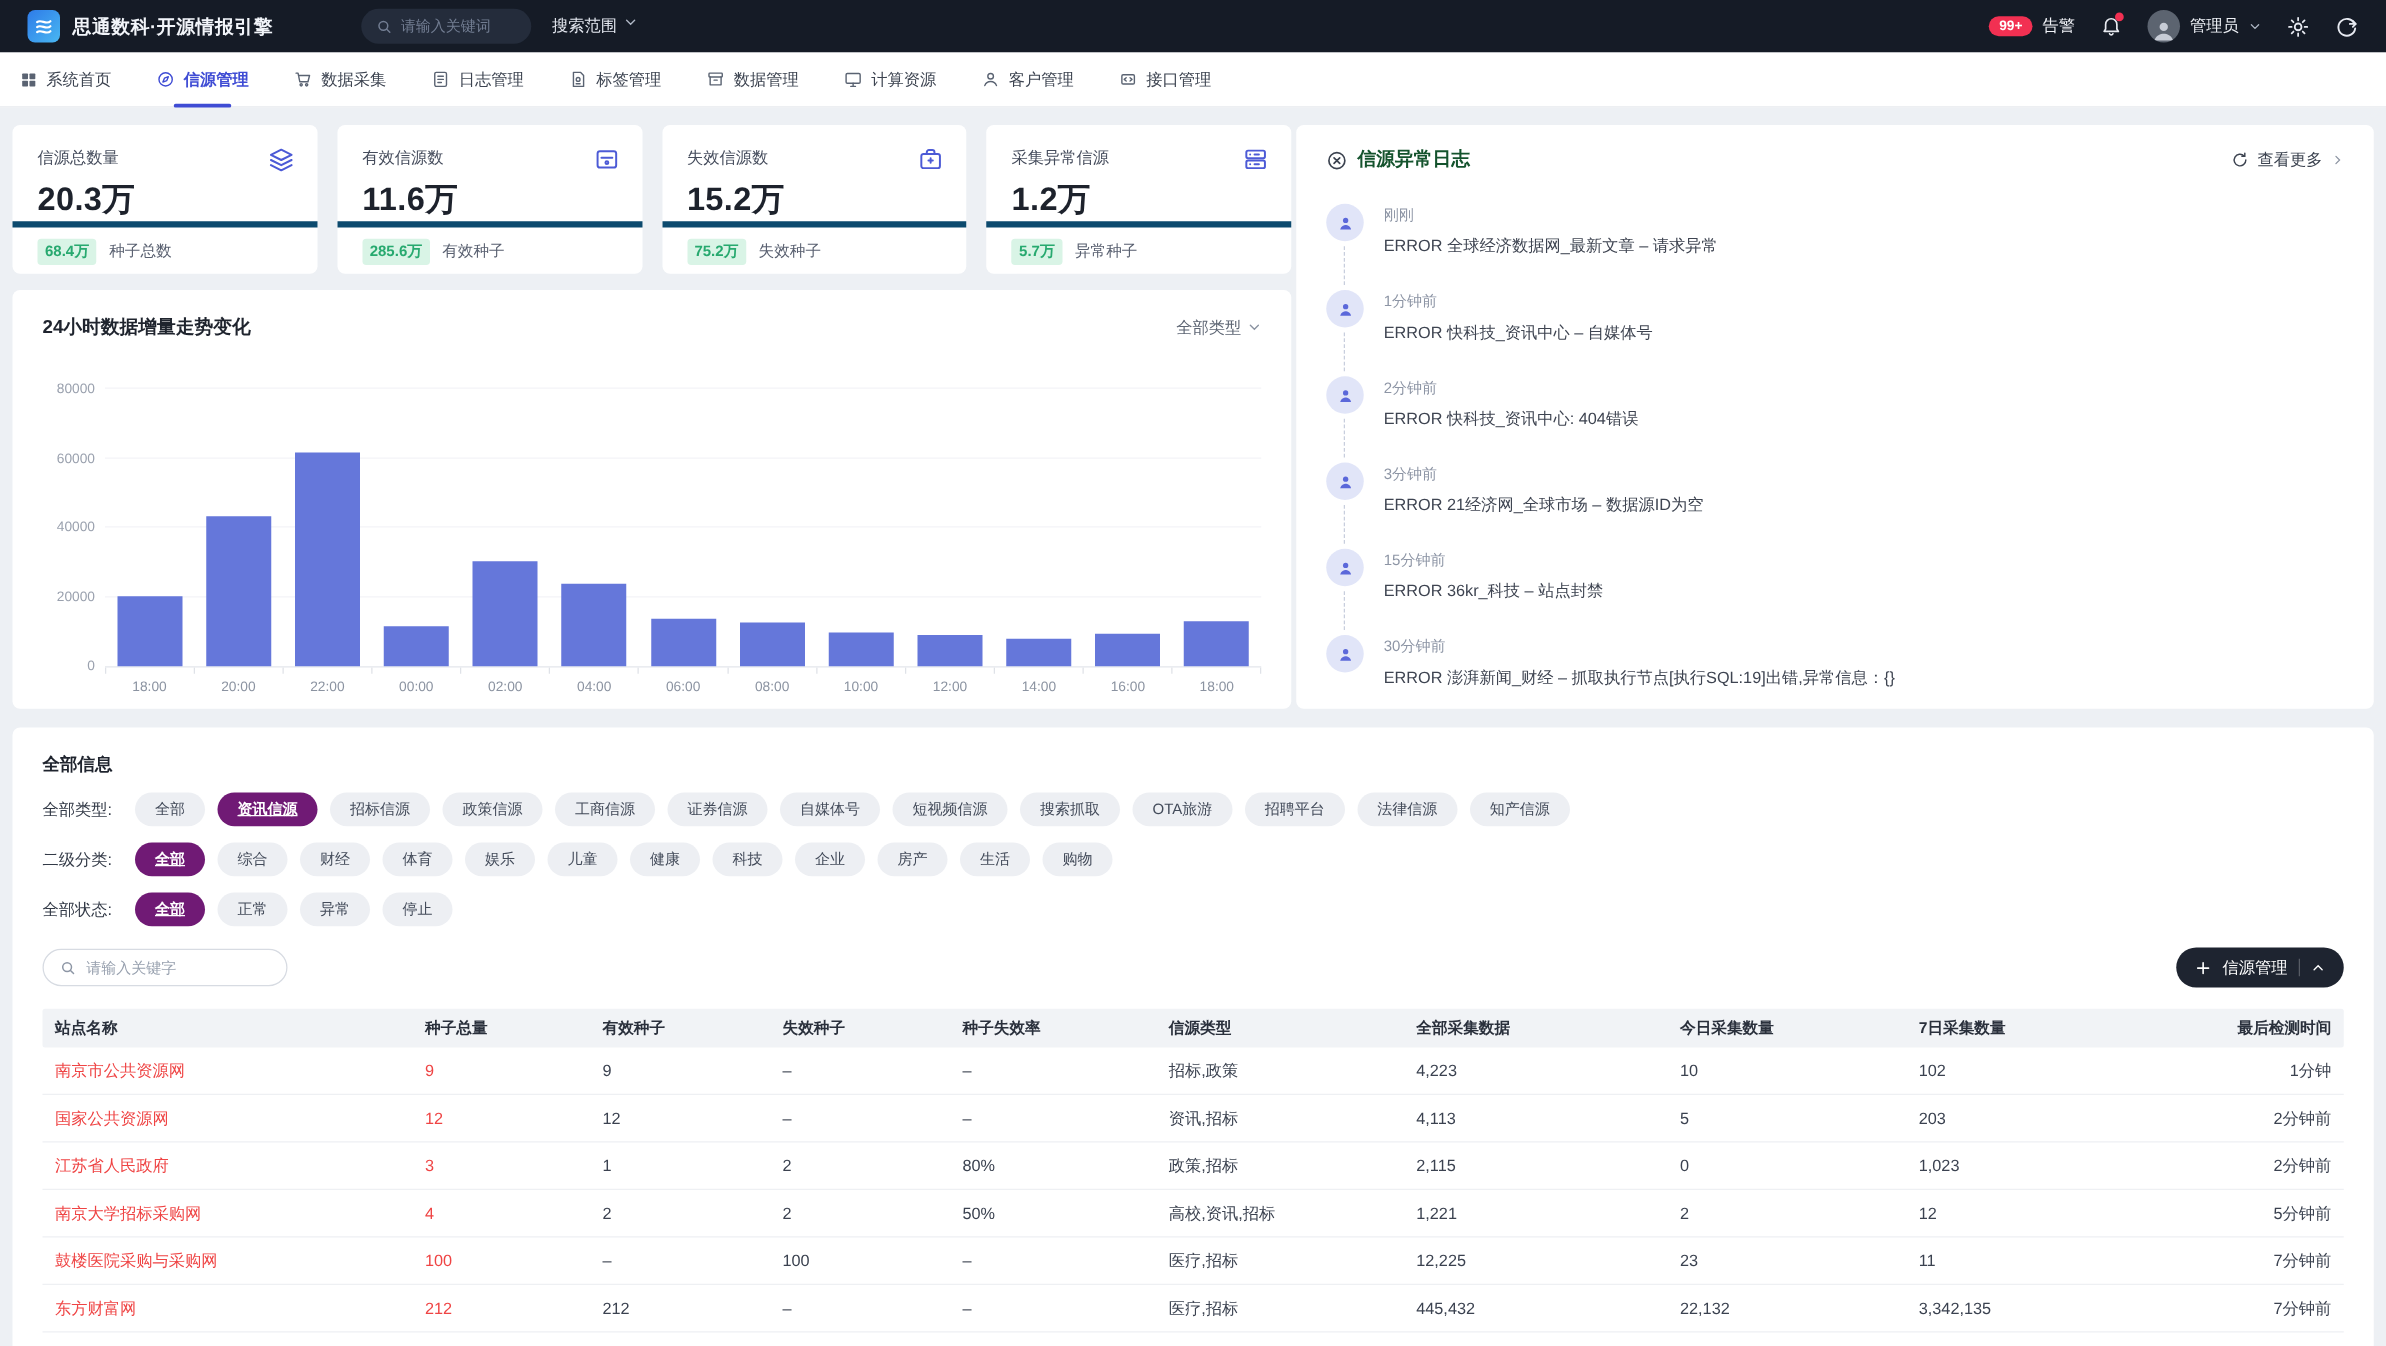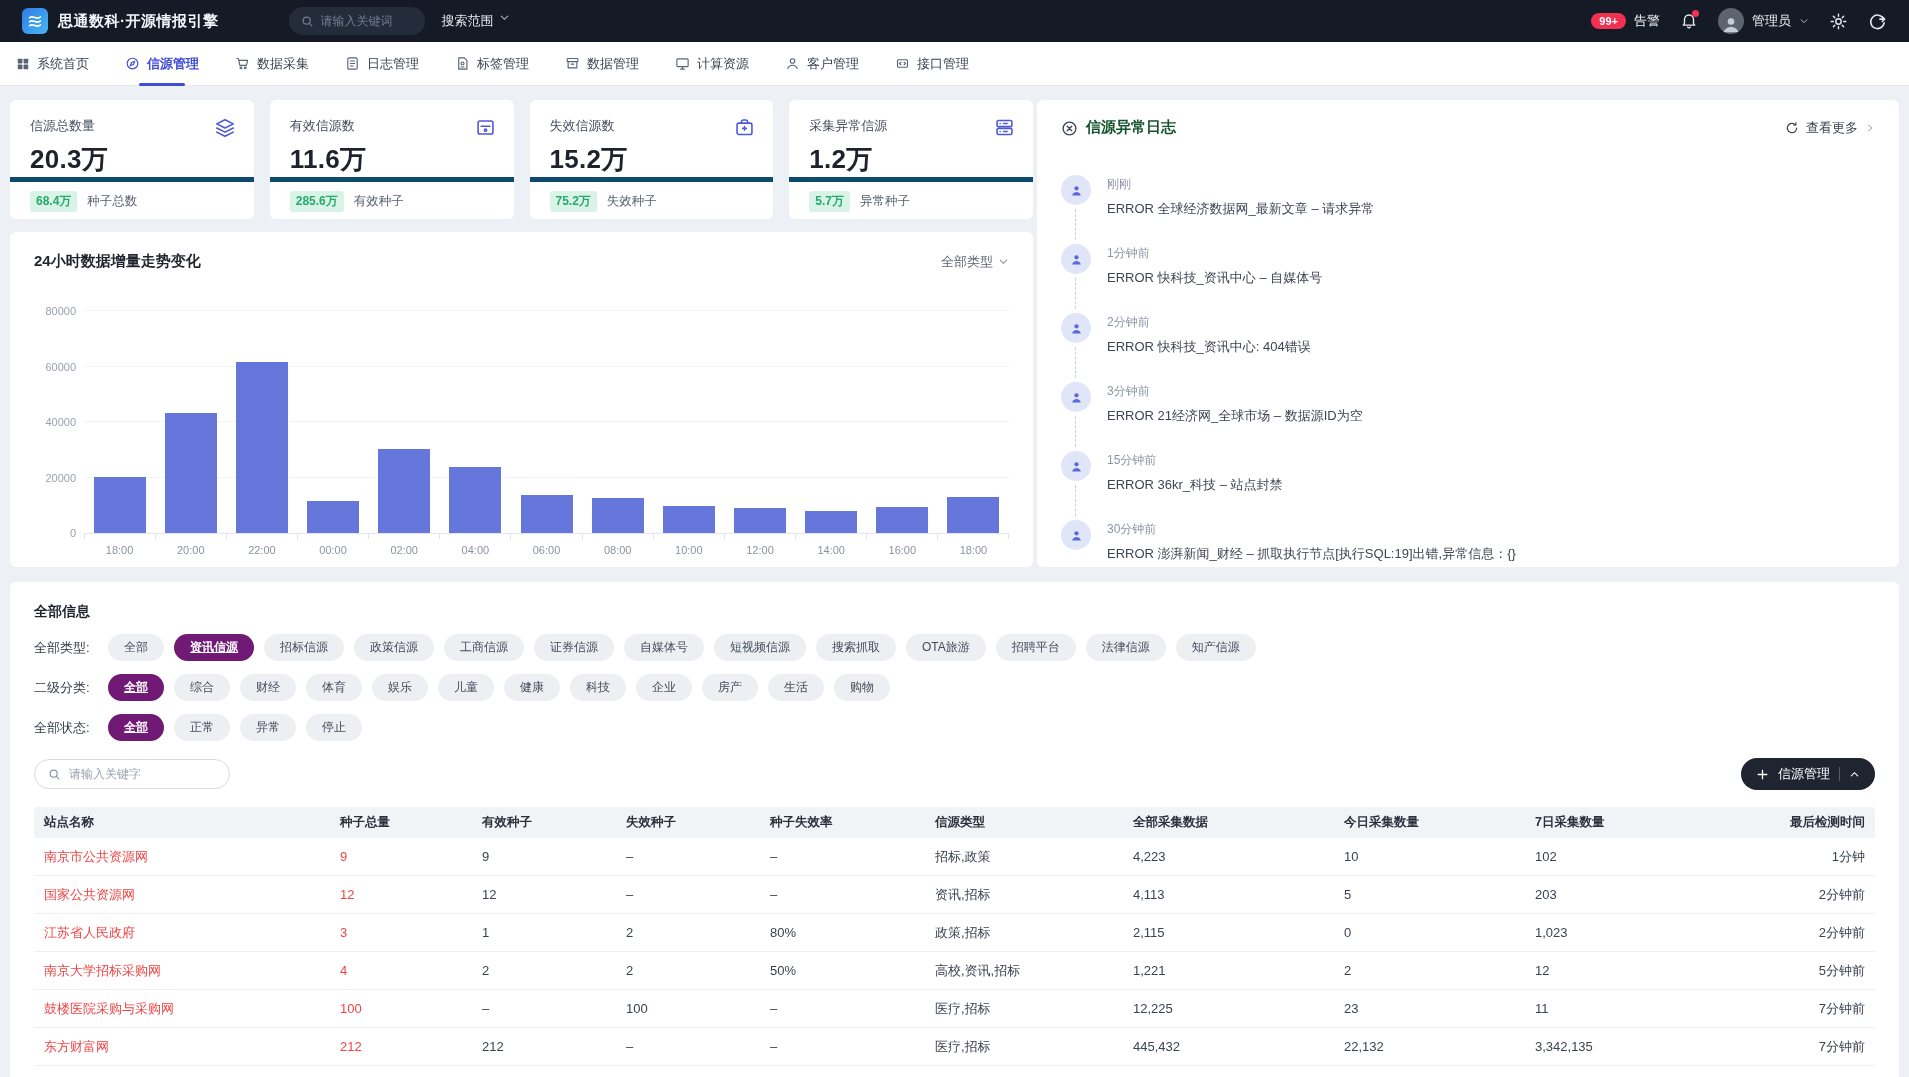--- a/index.html
+++ b/index.html
@@ -62,21 +62,21 @@
   .xticks div { flex:1; border-right:1px solid #dfe2e8; }
   .xlabels { margin-left:50px; width:925px; display:flex; margin-top:5px; }
   .xlabels div { flex:1; text-align:center; font-size:11px; color:#8b93a1; }
 
   
   .error-card { flex:1; background:#fff; border-radius:6px; height:467px; padding:18px 24px; }
   .err-head { display:flex; align-items:center; }
   .err-title { display:flex; align-items:flex-end; gap:8px; font-size:15px; font-weight:700; color:#14532d; }
   .err-title .eicon { color:#3c4350; }
   .err-more { margin-left:auto; display:flex; align-items:center; gap:7px; font-size:13px; color:#3c4350; cursor:pointer; }
-  .log-list { margin-top:38px; }
+  .log-list { margin-top:26px; }
   .log-item { display:flex; gap:16px; position:relative; padding-bottom:26px; }
   .log-rail { width:30px; flex:none; position:relative; }
   .log-avatar { width:30px; height:30px; border-radius:50%; background:#e1e5f8; color:#5b68da; display:flex; align-items:center; justify-content:center; }
   .log-item:not(:last-child) .log-rail::after { content:""; position:absolute; left:14px; top:34px; bottom:-22px; border-left:1px dashed #c8cedd; }
   .log-time { font-size:12px; color:#8d95a5; padding-top:1px; }
   .log-msg { font-size:13px; color:#3e4451; margin-top:7px; }
 
   
   .bottom-card { margin:15px 10px 0; background:#fff; border-radius:6px; padding:21px 24px 0; height:592px; }
   .section-title { font-size:14px; font-weight:700; color:#1f242e; }

